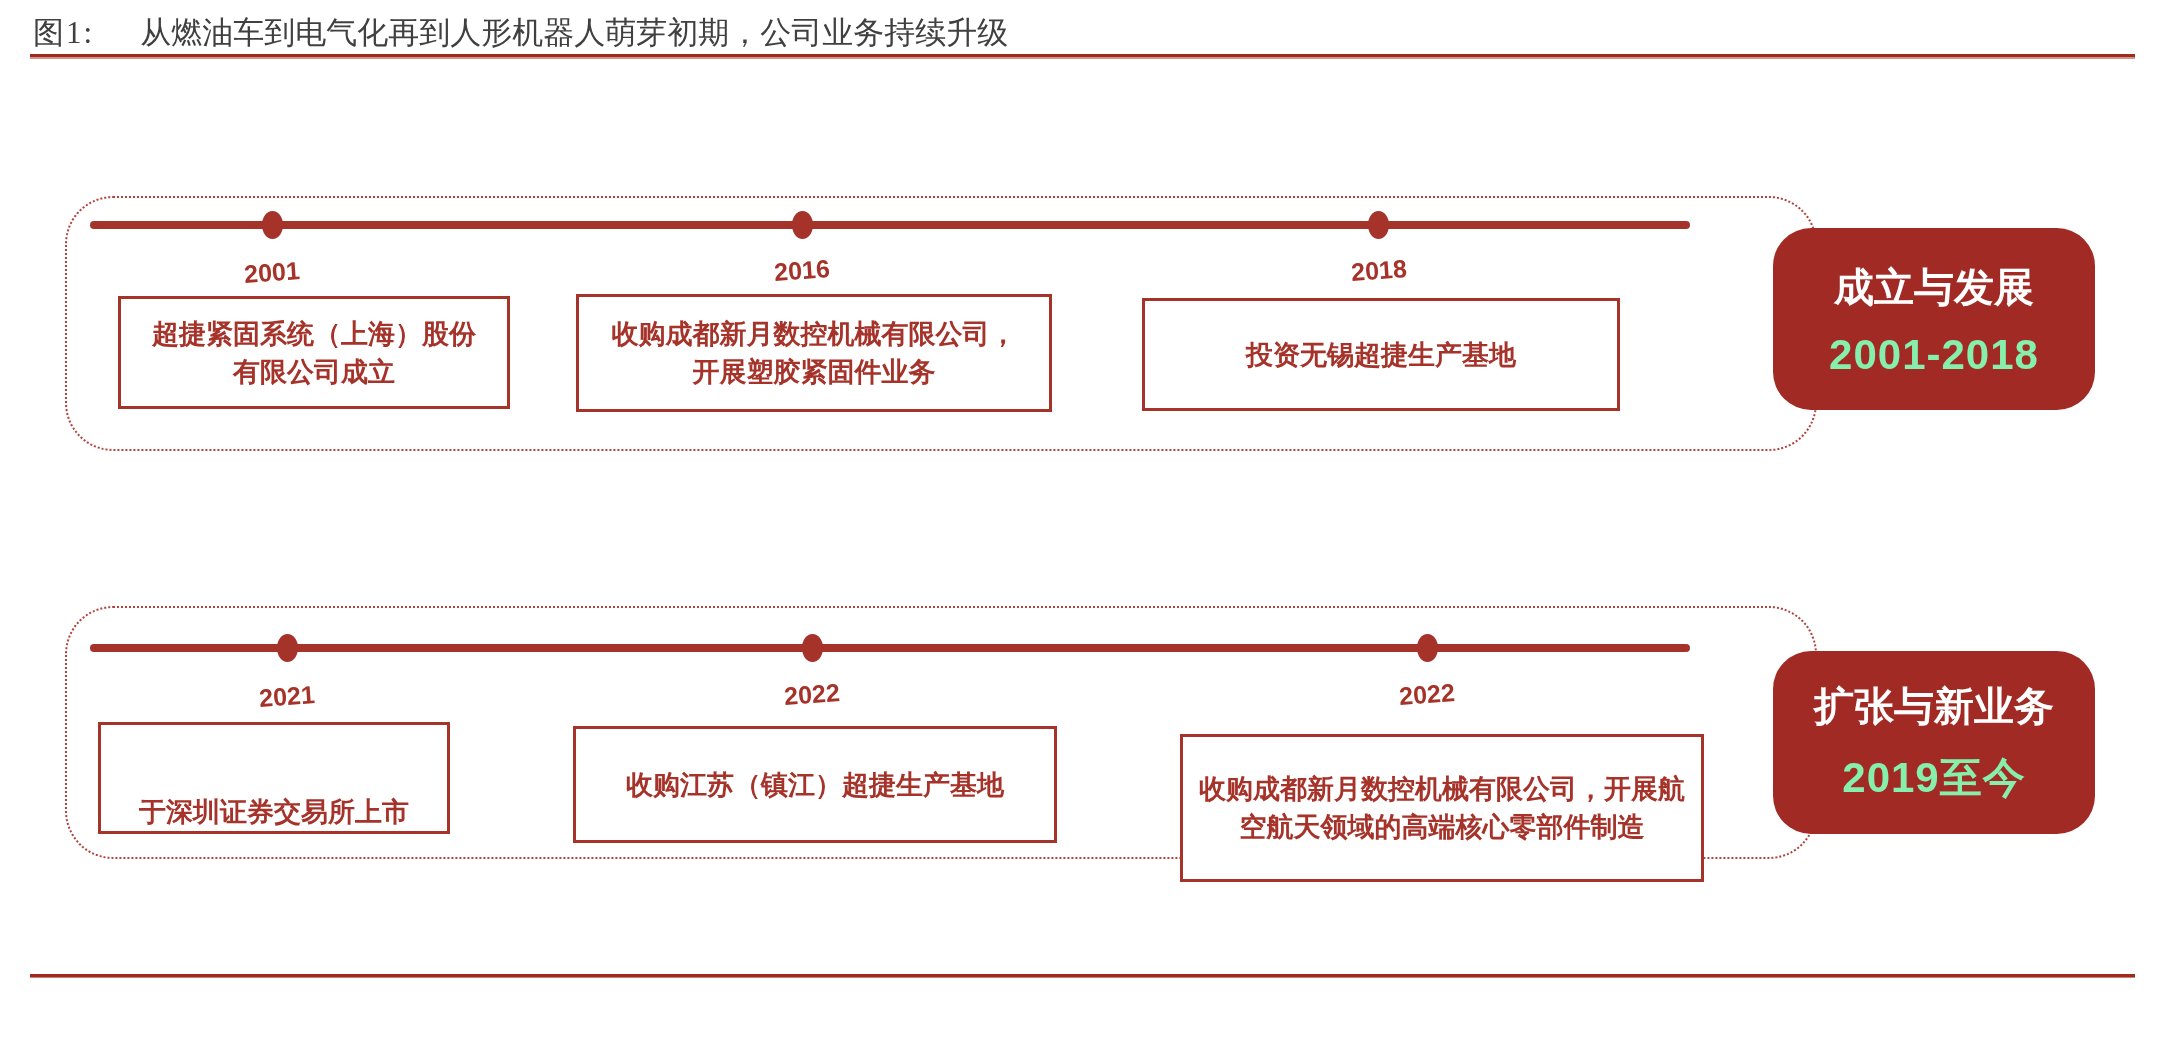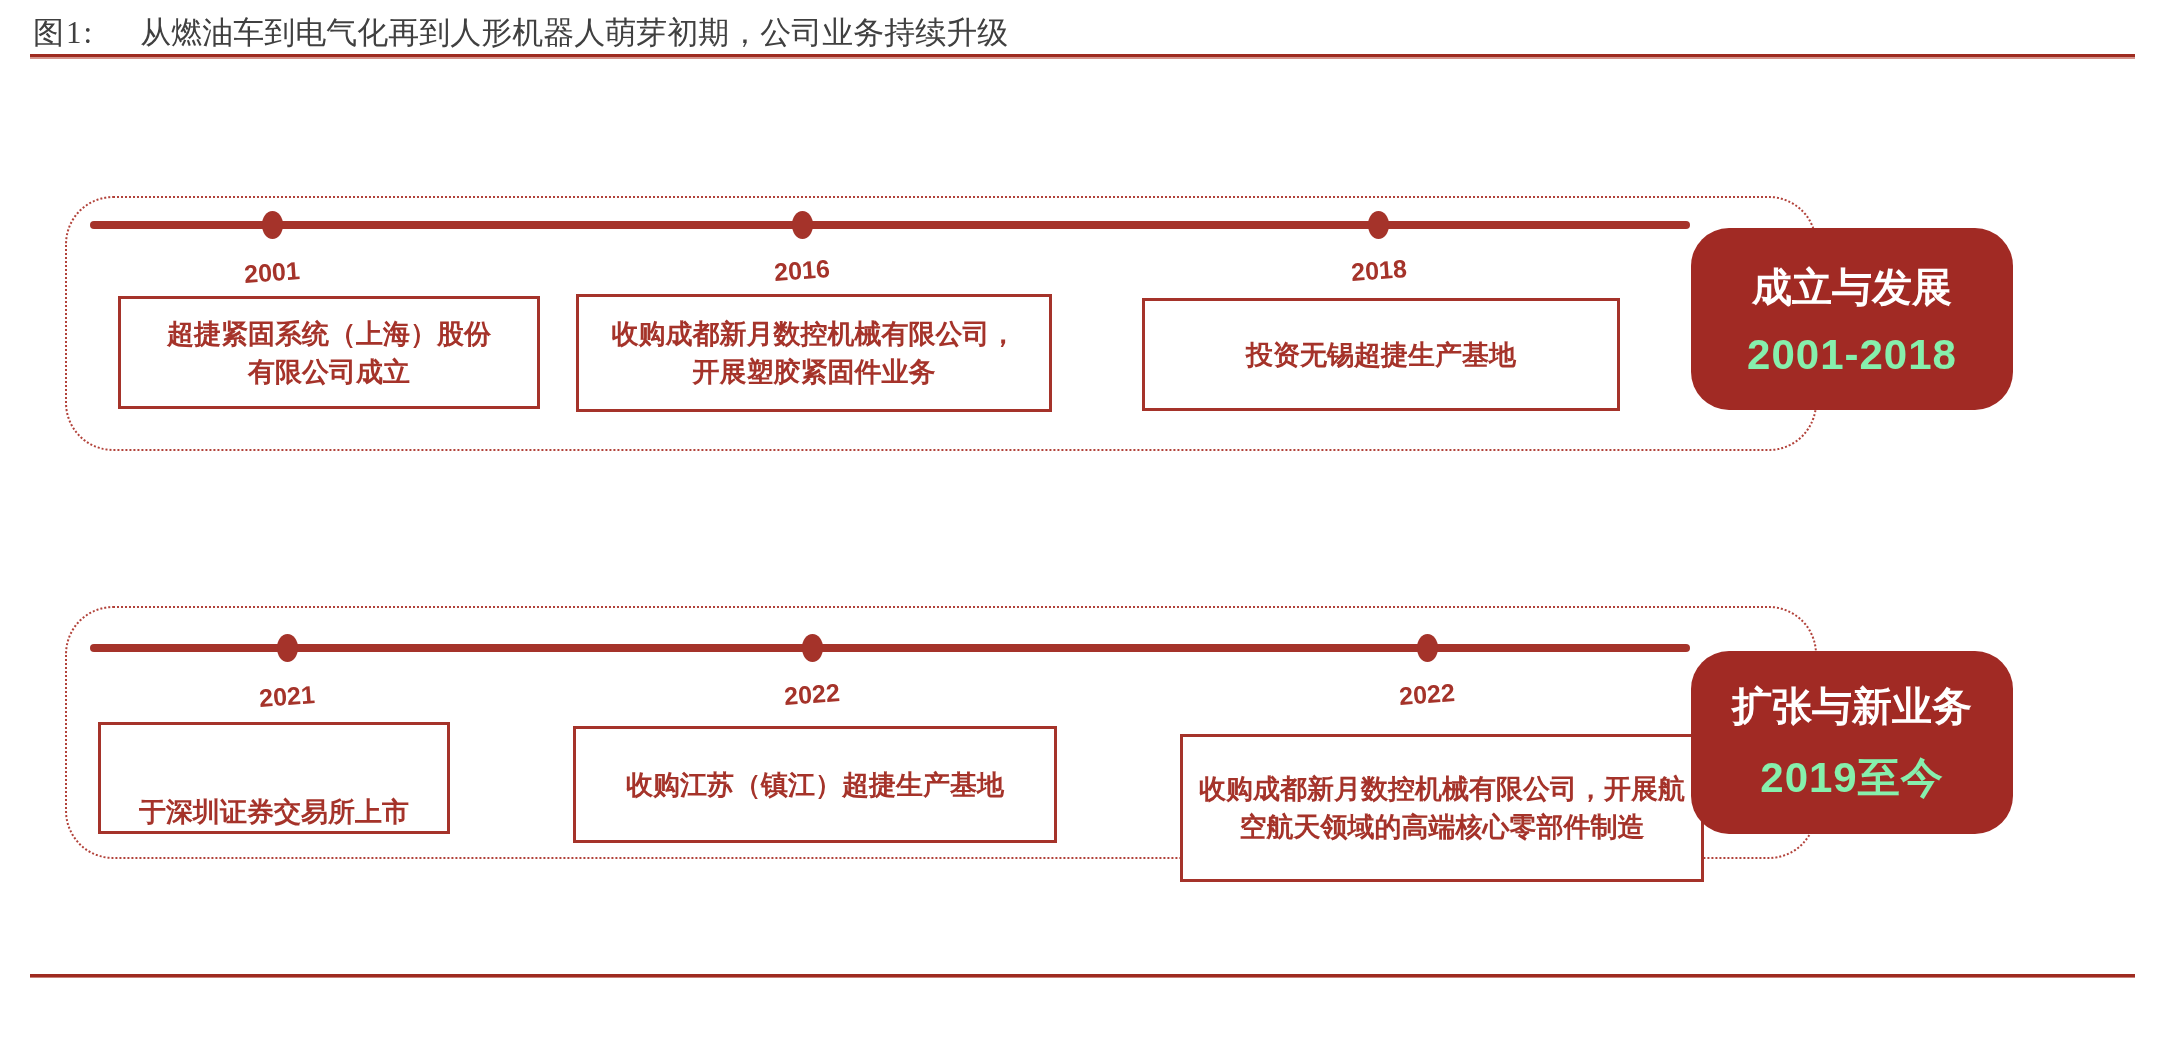--- a/index.html
+++ b/index.html
@@ -41,21 +41,21 @@
   .event-box {
     position: absolute; border: 3px solid #A5332A; background: #ffffff;
     display: flex; align-items: center; justify-content: center;
   }
   .event-text {
     color: #A5332A; font-weight: bold; font-size: 27px; line-height: 38px;
     text-align: center; white-space: pre-line;
   }
 
   .stage-badge {
-    position: absolute; left: 1691px; width: 322px; height: 183px;
+    position: absolute; left: 1773px; width: 322px; height: 183px;
     background: #A12A24; border-radius: 38px; z-index: 3;
     display: flex; flex-direction: column; align-items: center; justify-content: center;
     gap: 16px;
   }
   .stage-badge.top { top: 228px; height: 182px; }
   .stage-badge.bottom { top: 651px; text-align: center; }
   .stage-badge .line1 { color: #ffffff; font-weight: bold; font-size: 40px; }
   .stage-badge .line2 { color: #86efac; font-weight: bold; font-size: 42px; letter-spacing: 1px; }
 
   
@@ -83,21 +83,21 @@
   <div class="panel top">
     <div class="tl-line" style="left:23px; top:23px; width:1600px;"></div>
     <div class="tl-dot" style="left:195px; top:13px;"></div>
     <div class="tl-dot" style="left:725px; top:13px;"></div>
     <div class="tl-dot" style="left:1301px; top:13px;"></div>
 
     <div class="tl-year" style="left:135px; top:60px;">2001</div>
     <div class="tl-year" style="left:665px; top:58px;">2016</div>
     <div class="tl-year" style="left:1242px; top:58px;">2018</div>
 
-    <div class="event-box" style="left:51px; top:98px; width:422px; height:113px;">
+    <div class="event-box" style="left:51px; top:98px; width:392px; height:113px;">
       <div class="event-text">超捷紧固系统（上海）股份
 有限公司成立</div>
     </div>
     <div class="event-box" style="left:509px; top:96px; width:476px; height:118px;">
       <div class="event-text">收购成都新月数控机械有限公司，
 开展塑胶紧固件业务</div>
     </div>
     <div class="event-box" style="left:1075px; top:100px; width:478px; height:113px;">
       <div class="event-text">投资无锡超捷生产基地</div>
     </div>

